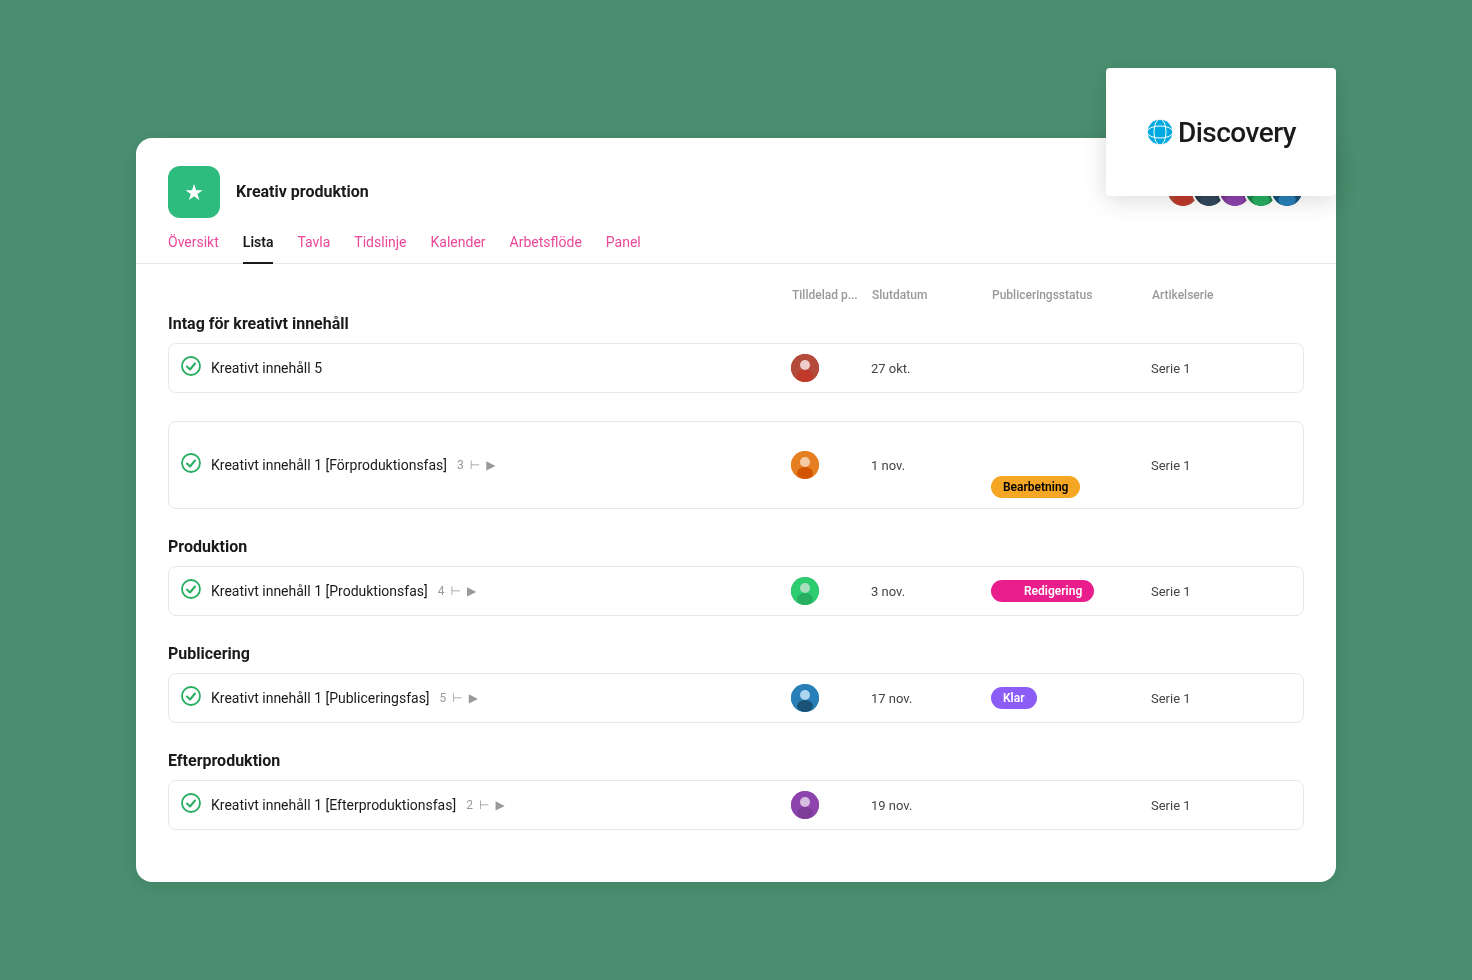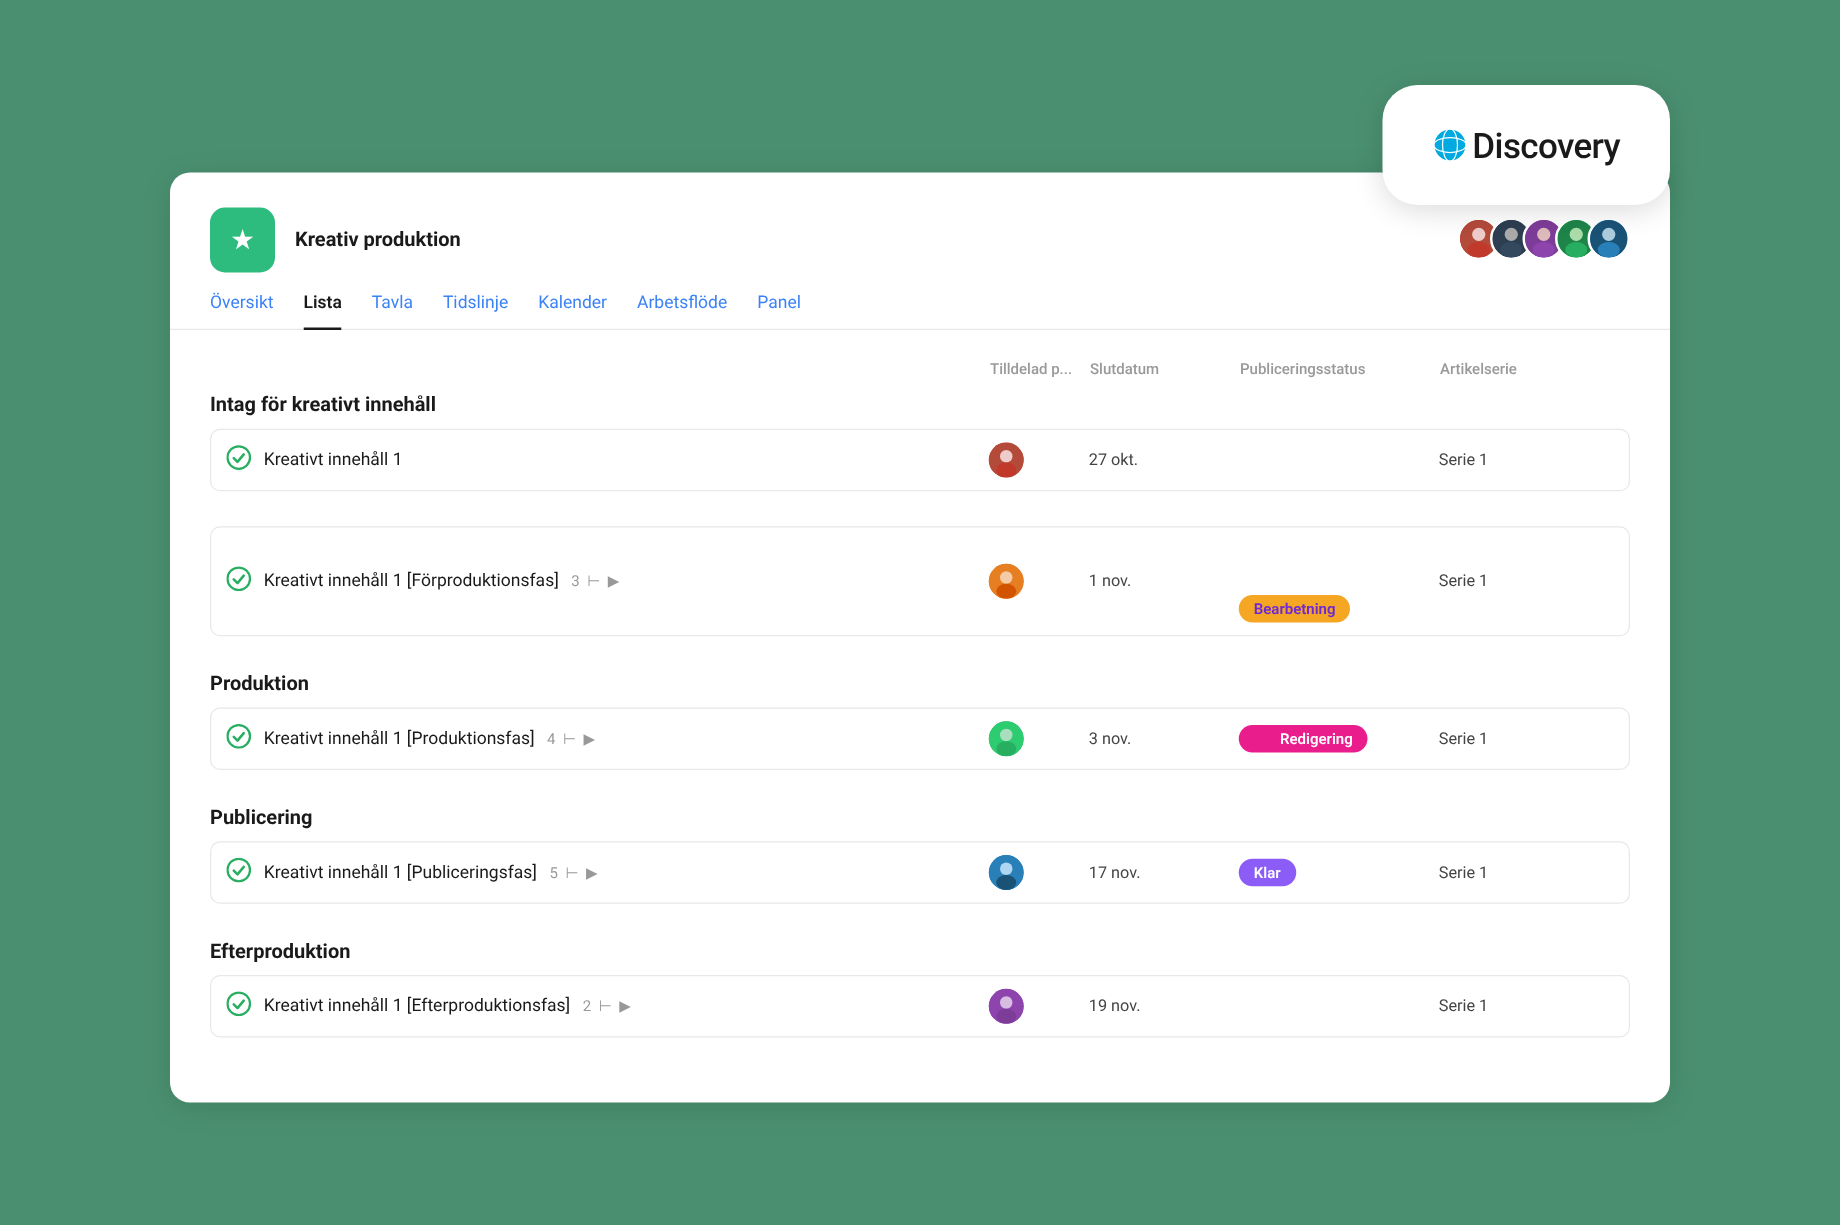--- a/index.html
+++ b/index.html
@@ -17,23 +17,23 @@
       position: relative;
       width: 1200px;
     }
 
     
     .discovery-card {
       position: absolute;
       top: -30px;
       right: 0px;
       background: #fff;
-      border-radius: 28px;
+      border-radius: 4px;
       width: 230px;
-      height: 96px;
+      height: 128px;
       display: flex;
       align-items: center;
       justify-content: center;
       box-shadow: 0 4px 24px rgba(0,0,0,0.15);
       z-index: 10;
     }
 
     .discovery-logo {
       display: flex;
       align-items: center;
@@ -132,21 +132,21 @@
     
     .nav-tabs {
       display: flex;
       gap: 24px;
       padding: 16px 32px 0 32px;
       border-bottom: 1px solid #e8e8e8;
     }
 
     .nav-tab {
       font-size: 14px;
-      color: #3b82f6;
+      color: #ec4899;
       padding-bottom: 12px;
       cursor: pointer;
       border-bottom: 2px solid transparent;
       margin-bottom: -1px;
     }
 
     .nav-tab.active {
       color: #1a1a1a;
       border-bottom: 2px solid #1a1a1a;
       font-weight: 600;
@@ -255,21 +255,21 @@
       display: inline-flex;
       align-items: center;
       padding: 4px 12px;
       border-radius: 20px;
       font-size: 12px;
       font-weight: 600;
     }
 
     .status-bearbetning {
       background: #f5a623;
-      color: #6d28d9;
+      color: #000000;
       margin-top: 44px;
     }
 
     .status-redigering {
       background: #e91e8c;
       color: #fff;
       padding-left: 33px;
     }
 
     .status-klar {
@@ -381,21 +381,21 @@
           <span>Intag för kreativt innehåll</span>
         </div>
         <div class="task-row">
           <div class="task-name-cell">
             <span class="check-icon">
               <svg width="20" height="20" viewBox="0 0 20 20">
                   <circle cx="10" cy="10" r="9" fill="none" stroke="#27ae60" stroke-width="1.8"></circle>
                   <path d="M6 10.5l3 3 5-6" fill="none" stroke="#27ae60" stroke-width="2" stroke-linecap="round" stroke-linejoin="round"></path>
                 </svg>
             </span>
-            <span class="task-name">Kreativt innehåll 1</span>
+            <span class="task-name">Kreativt innehåll 5</span>
           </div>
           <div>
             <div class="task-avatar ta-1">
               <svg width="28" height="28" viewBox="0 0 28 28">
                   <circle cx="14" cy="14" r="14" fill="#b34a3a"></circle>
                   <circle cx="14" cy="11" r="5" fill="#ecc"></circle>
                   <ellipse cx="14" cy="22" rx="8" ry="6" fill="#c0392b"></ellipse>
                 </svg>
             </div>
           </div>

